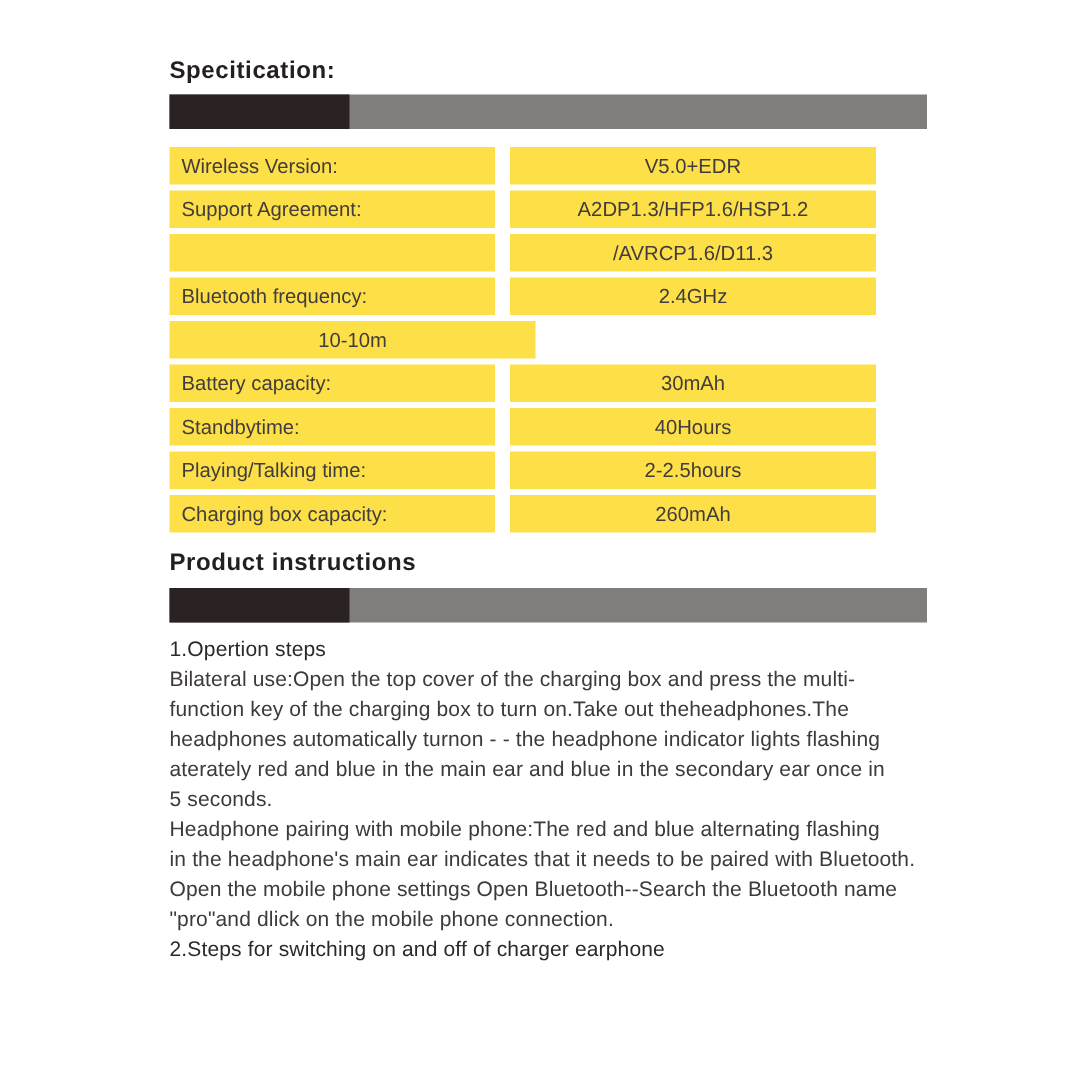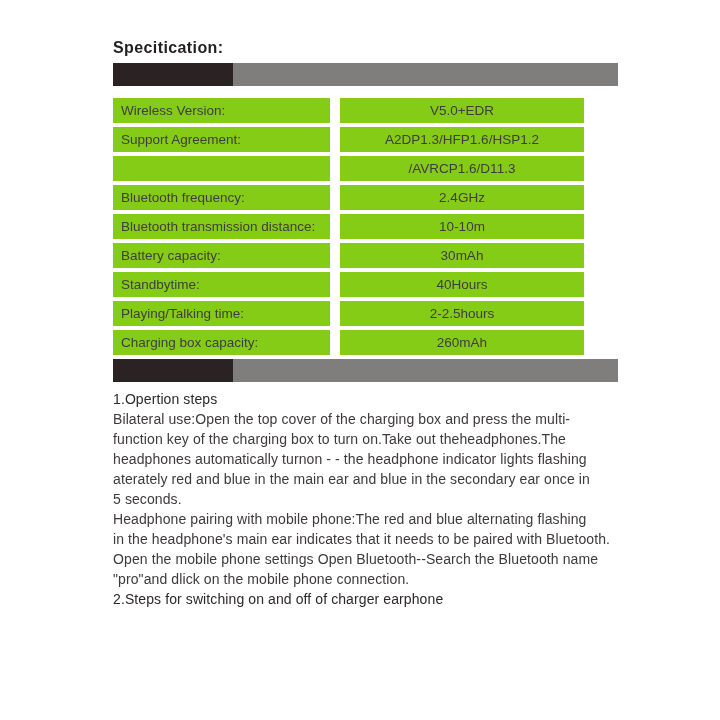--- a/index.html
+++ b/index.html
@@ -46,21 +46,21 @@
     background: #2b2223;
   }
 
   .spec-table { margin-top: 12px; }
   .trow {
     display: flex;
     margin-bottom: 4px;
   }
   .cell {
     height: 25px;
-    background: #84cc16;
+    background: #fde047;
     color: #413c3d;
     font-size: 13.5px;
     display: flex;
     align-items: center;
     box-sizing: border-box;
   }
   .cell.label {
     width: 217px;
     margin-right: 10px;
     padding-left: 8px;
@@ -109,41 +109,41 @@
       </div>
       <div class="trow">
         <div class="cell label"></div>
         <div class="cell value">/AVRCP1.6/D11.3</div>
       </div>
       <div class="trow">
         <div class="cell label">Bluetooth frequency:</div>
         <div class="cell value">2.4GHz</div>
       </div>
       <div class="trow">
-        <div class="cell label">Bluetooth transmission distance:</div>
         <div class="cell value">10-10m</div>
       </div>
       <div class="trow">
         <div class="cell label">Battery capacity:</div>
         <div class="cell value">30mAh</div>
       </div>
       <div class="trow">
         <div class="cell label">Standbytime:</div>
         <div class="cell value">40Hours</div>
       </div>
       <div class="trow">
         <div class="cell label">Playing/Talking time:</div>
         <div class="cell value">2-2.5hours</div>
       </div>
       <div class="trow">
         <div class="cell label">Charging box capacity:</div>
         <div class="cell value">260mAh</div>
       </div>
     </div>
 
+    <h2 class="heading" id="instructions-heading">Product instructions</h2>
 
     <div class="divider-bar">
       <div class="dark-seg"></div>
     </div>
 
     <div class="instructions">
       <div class="ititle">1.Opertion steps</div>
       <div class="ipara">Bilateral use:Open the top cover of the charging box and press the multi-
 function key of the charging box to turn on.Take out theheadphones.The
 headphones automatically turnon - - the headphone indicator lights flashing

